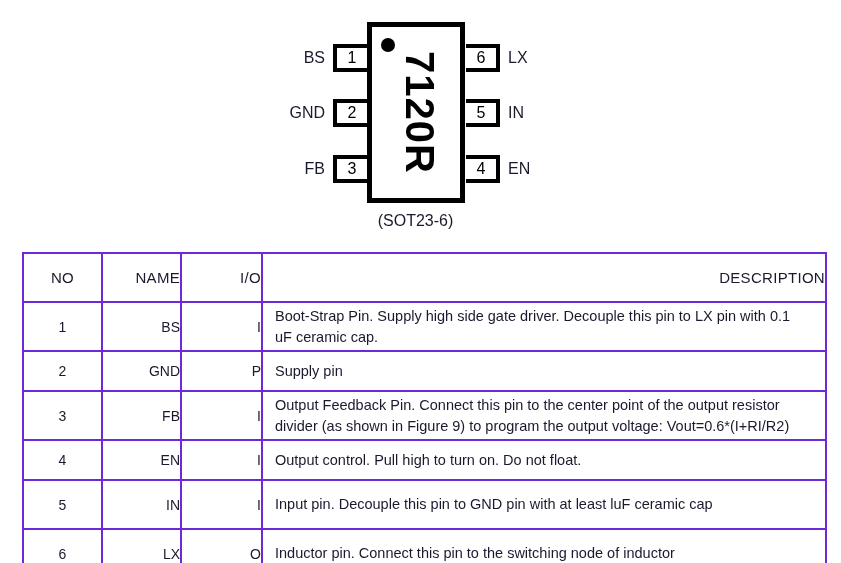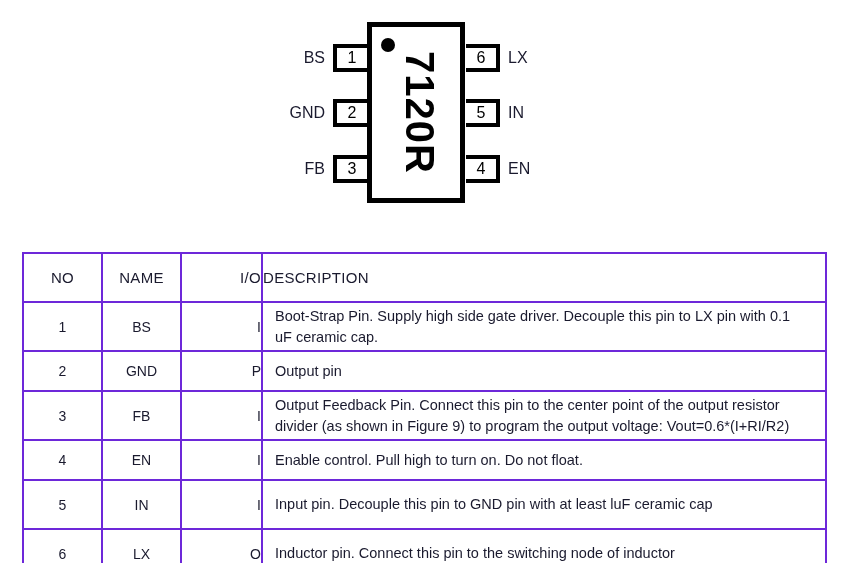--- a/index.html
+++ b/index.html
@@ -128,31 +128,31 @@
     background: #fff;
   }
   #pin-table td, #pin-table th {
     border: 2px solid #6d28d9;
     padding: 0;
     font-weight: normal;
     color: #1a1a2e;
     vertical-align: middle;
   }
   #pin-table .col-no    { width: 77px;  text-align: center; }
-  #pin-table .col-name  { width: 77px;  text-align: center; }
+  #pin-table .col-name  { width: 77px;  text-align: right; }
   #pin-table .col-io    { width: 79px;  text-align: right; }
   #pin-table .col-desc  { text-align: left; }
 
   #pin-table thead td {
     height: 47px;
     font-size: 15px;
     text-align: center;
     letter-spacing: 0.3px;
   }
-  #pin-table thead .col-desc { text-align: left; }
+  #pin-table thead .col-desc { text-align: right; }
 
   #pin-table tbody td {
     font-size: 14px;
   }
   #pin-table tbody .col-no,
   #pin-table tbody .col-name,
   #pin-table tbody .col-io {
     font-size: 14px;
   }
   #pin-table tbody .col-desc {
@@ -187,20 +187,23 @@
 
   <div class="pin-box right pin-row-1">6</div>
   <div class="pin-label right r1">LX</div>
 
   <div class="pin-box right pin-row-2">5</div>
   <div class="pin-label right r2">IN</div>
 
   <div class="pin-box right pin-row-3">4</div>
   <div class="pin-label right r3">EN</div>
 
+  <div class="package-name">
+    <span>(SOT23-6)</span>
+  </div>
 </div>
 
 <table id="pin-table">
   <thead>
     <tr>
       <td class="col-no">NO</td>
       <td class="col-name">NAME</td>
       <td class="col-io">I/O</td>
       <td class="col-desc">DESCRIPTION</td>
     </tr>
@@ -209,33 +212,33 @@
     <tr class="row-tall">
       <td class="col-no">1</td>
       <td class="col-name">BS</td>
       <td class="col-io">I</td>
       <td class="col-desc">Boot-Strap Pin. Supply high side gate driver. Decouple this pin to LX pin with 0.1 uF ceramic cap.</td>
     </tr>
     <tr class="row-short">
       <td class="col-no">2</td>
       <td class="col-name">GND</td>
       <td class="col-io">P</td>
-      <td class="col-desc">Output pin</td>
+      <td class="col-desc">Supply pin</td>
     </tr>
     <tr class="row-tall">
       <td class="col-no">3</td>
       <td class="col-name">FB</td>
       <td class="col-io">I</td>
       <td class="col-desc">Output Feedback Pin. Connect this pin to the center point of the output resistor divider (as shown in Figure 9) to program the output voltage: Vout=0.6*(I+RI/R2)</td>
     </tr>
     <tr class="row-short">
       <td class="col-no">4</td>
       <td class="col-name">EN</td>
       <td class="col-io">I</td>
-      <td class="col-desc">Enable control. Pull high to turn on. Do not float.</td>
+      <td class="col-desc">Output control. Pull high to turn on. Do not float.</td>
     </tr>
     <tr class="row-tall">
       <td class="col-no">5</td>
       <td class="col-name">IN</td>
       <td class="col-io">I</td>
       <td class="col-desc">Input pin. Decouple this pin to GND pin with at least luF ceramic cap</td>
     </tr>
     <tr class="row-tall">
       <td class="col-no">6</td>
       <td class="col-name">LX</td>

